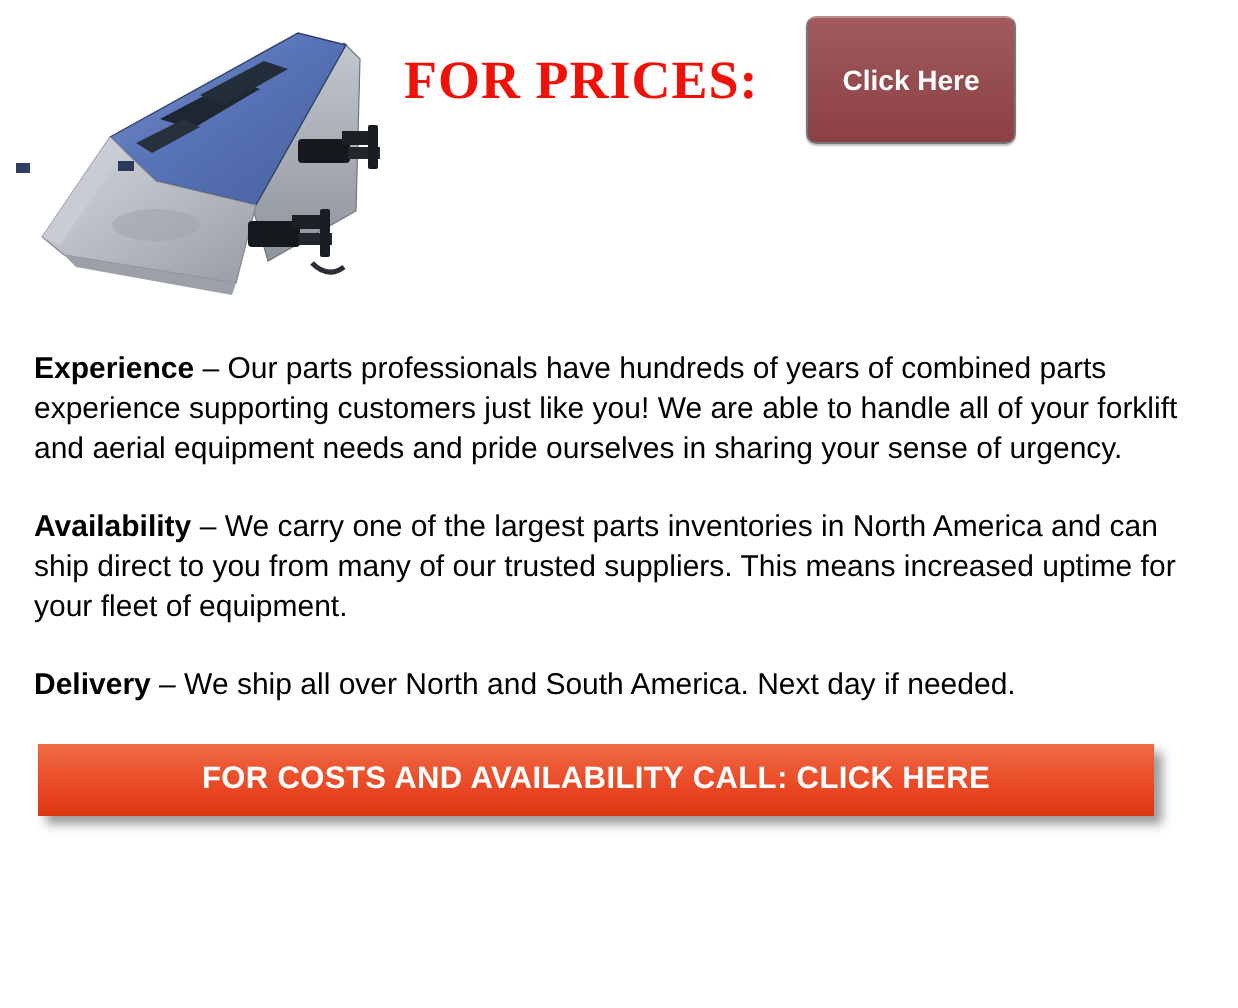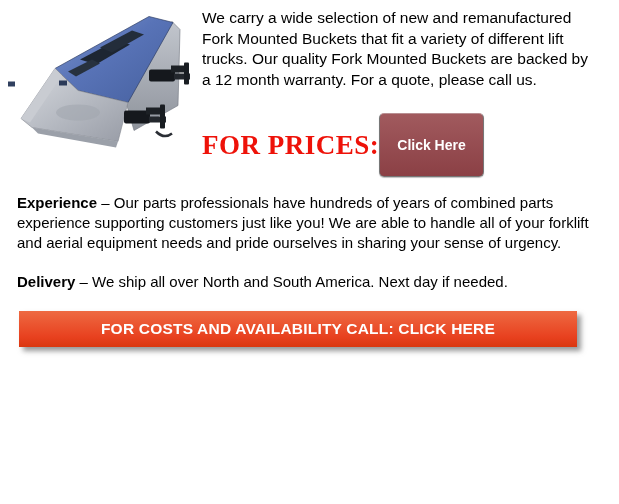--- a/index.html
+++ b/index.html
@@ -17,21 +17,21 @@
   .page-title {
     font-size: 17px; font-weight: bold;
     margin: 2px 0 7px 0;
   }
   .intro {
     font-size: 15.5px; line-height: 1.33;
     margin: 0;
   }
   .prices-row {
     display: flex; align-items: center;
-    margin-top: 23px; 
+    margin-top: 0; gap: 24px;
   }
   .for-prices {
     font-family: "Liberation Serif", serif;
     font-weight: bold; font-size: 27px;
     color: #ee1209; letter-spacing: 0.5px;
   }
   .click-btn {
     background: linear-gradient(#a15a5e, #8b4045);
     color: #ffffff; font-weight: bold; font-size: 14px;
     font-family: "Liberation Sans", sans-serif;
@@ -104,26 +104,26 @@
       <rect x="138" y="100" width="14" height="7" fill="#1c2025"></rect>
       <rect x="141" y="109" width="17" height="6" fill="#23272d"></rect>
       <rect x="152" y="97" width="5" height="24" rx="1" fill="#191d22"></rect>
       <path d="M148,124 q8,8 16,2" stroke="#2a2e34" stroke-width="2.5" fill="none"></path>
 
       <rect x="52,74" y="74" width="7" height="5" fill="#30405f"></rect>
       <rect x="51" y="73" width="8" height="5" fill="#2b3a58"></rect>
     </svg>
   </div>
   <div class="head-col">
-    <p class="intro">We carry a wide selection of new and remanufactured Fork Mounted Buckets that fit a variety of different lift trucks.  Our quality Fork Mounted Buckets are backed by a 12 month warranty.  For a quote, please call us.</p>
     <div class="prices-row">
       <span class="for-prices">FOR PRICES:</span>
       <button class="click-btn">Click Here</button>
     </div>
   </div>
 </div>
 
 <div class="sections">
   <p><b>Experience</b> <span>– Our parts professionals have hundreds of years of combined parts experience supporting customers just like you!  We are able to handle all of your forklift and aerial equipment needs and pride ourselves in sharing your sense of urgency.</span></p>
+  <p><b>Availability</b> <span>– We carry one of the largest parts inventories in North America and can ship direct to you from many of our trusted suppliers.  This means increased uptime for your fleet of equipment.</span></p>
   <p><b>Delivery</b> <span>– We ship all over North and South America.  Next day if needed.</span></p>
 </div>
 
 <div class="banner">FOR COSTS AND AVAILABILITY CALL: CLICK HERE</div>
 
 </body></html>

